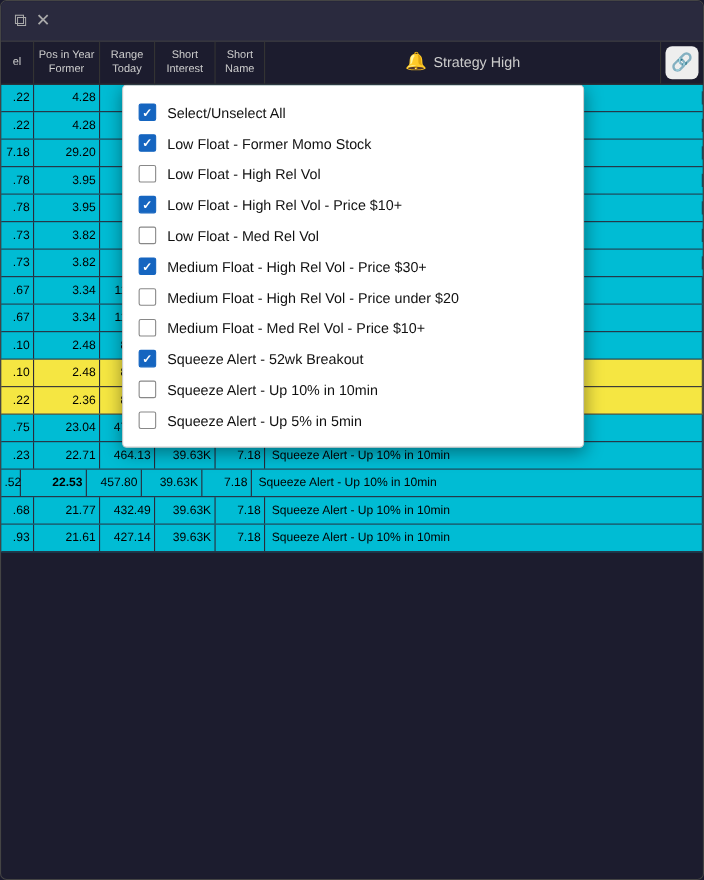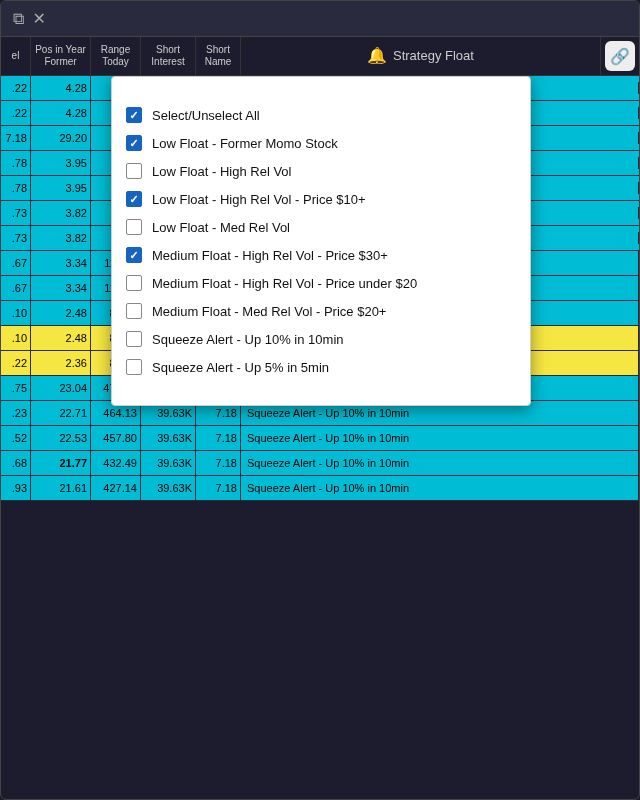--- a/index.html
+++ b/index.html
@@ -128,21 +128,21 @@
     
     .dropdown-overlay {
       position: absolute;
       top: 0;
       left: 110px;
       background: #fff;
       border: 1px solid #ccc;
       border-radius: 4px;
       z-index: 100;
       width: 420px;
-      padding: 24px 0;
+      padding: 10px 0;
       box-shadow: 0 4px 16px rgba(0,0,0,0.4);
     }
     .dropdown-item {
       display: flex;
       align-items: center;
       padding: 6px 14px;
       cursor: pointer;
       gap: 10px;
     }
     .dropdown-item-label {
@@ -184,21 +184,21 @@
   </div>
 
   <div class="header-row">
     <div class="col-header" style="width:30px;">el</div>
     <div class="col-header" style="width:60px;">Pos in Year Former</div>
     <div class="col-header" style="width:50px;">Range Today</div>
     <div class="col-header" style="width:55px;">Short Interest</div>
     <div class="col-header" style="width:45px;">Short Name</div>
     <div class="col-header col-header-wide" style="cursor:pointer;">
       <span class="bell-icon">🔔</span>
-      <span class="strategy-name-label">Strategy Float</span>
+      <span class="strategy-name-label">Strategy High</span>
     </div>
     <div class="link-btn">🔗</div>
   </div>
 
   <div class="table-container">
 
     <div class="data-table" id="data-table">
         <div class="data-row row-cyan">
     <div class="data-cell" style="width:30px;">.22</div>
     <div class="data-cell" style="width:60px;">4.28</div>
@@ -305,30 +305,30 @@
   </div>
         <div class="data-row row-cyan">
     <div class="data-cell" style="width:30px;">.23</div>
     <div class="data-cell" style="width:60px;">22.71</div>
     <div class="data-cell" style="width:50px;">464.13</div>
     <div class="data-cell" style="width:55px;">39.63K</div>
     <div class="data-cell" style="width:45px;">7.18</div>
     <div class="data-cell data-cell-strategy">Squeeze Alert - Up 10% in 10min</div>
   </div>
         <div class="data-row row-cyan">
-    <div class="data-cell" style="width:30px;">.52</div>
-    <div class="data-cell" style="width:60px;">22.53</div>
+    <div class="data-cell" style="width:18px;">.52</div>
+    <div class="data-cell" style="width:60px;font-weight:bold;">22.53</div>
     <div class="data-cell" style="width:50px;">457.80</div>
     <div class="data-cell" style="width:55px;">39.63K</div>
     <div class="data-cell" style="width:45px;">7.18</div>
     <div class="data-cell data-cell-strategy">Squeeze Alert - Up 10% in 10min</div>
   </div>
         <div class="data-row row-cyan">
     <div class="data-cell" style="width:30px;">.68</div>
-    <div class="data-cell" style="width:60px;font-weight:bold;">21.77</div>
+    <div class="data-cell" style="width:60px;">21.77</div>
     <div class="data-cell" style="width:50px;">432.49</div>
     <div class="data-cell" style="width:55px;">39.63K</div>
     <div class="data-cell" style="width:45px;">7.18</div>
     <div class="data-cell data-cell-strategy">Squeeze Alert - Up 10% in 10min</div>
   </div>
         <div class="data-row row-cyan">
     <div class="data-cell" style="width:30px;">.93</div>
     <div class="data-cell" style="width:60px;">21.61</div>
     <div class="data-cell" style="width:50px;">427.14</div>
     <div class="data-cell" style="width:55px;">39.63K</div>
@@ -361,21 +361,25 @@
         <div class="dropdown-item">
     <div class="checkbox checked"></div>
     <span class="dropdown-item-label">Medium Float - High Rel Vol - Price $30+</span>
   </div>
         <div class="dropdown-item">
     <div class="checkbox "></div>
     <span class="dropdown-item-label">Medium Float - High Rel Vol - Price under $20</span>
   </div>
         <div class="dropdown-item">
     <div class="checkbox "></div>
-    <span class="dropdown-item-label">Medium Float - Med Rel Vol - Price $20+</span>
+    <span class="dropdown-item-label">Medium Float - Med Rel Vol - Price $10+</span>
+  </div>
+        <div class="dropdown-item">
+    <div class="checkbox checked"></div>
+    <span class="dropdown-item-label">Squeeze Alert - 52wk Breakout</span>
   </div>
         <div class="dropdown-item">
     <div class="checkbox "></div>
     <span class="dropdown-item-label">Squeeze Alert - Up 10% in 10min</span>
   </div>
         <div class="dropdown-item">
     <div class="checkbox "></div>
     <span class="dropdown-item-label">Squeeze Alert - Up 5% in 5min</span>
   </div>
       </div>

